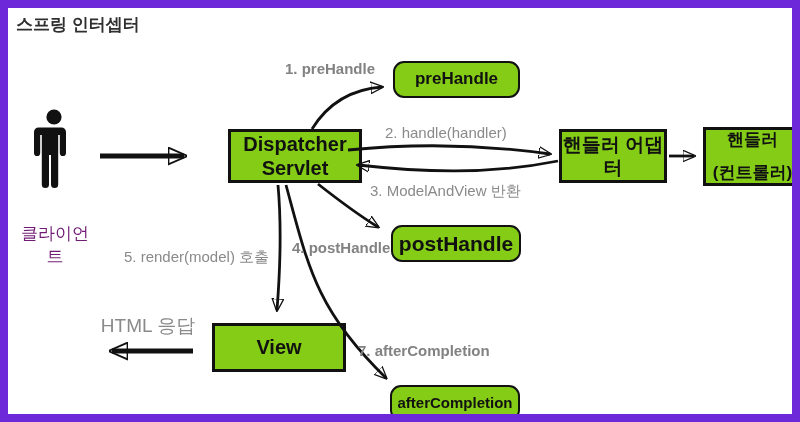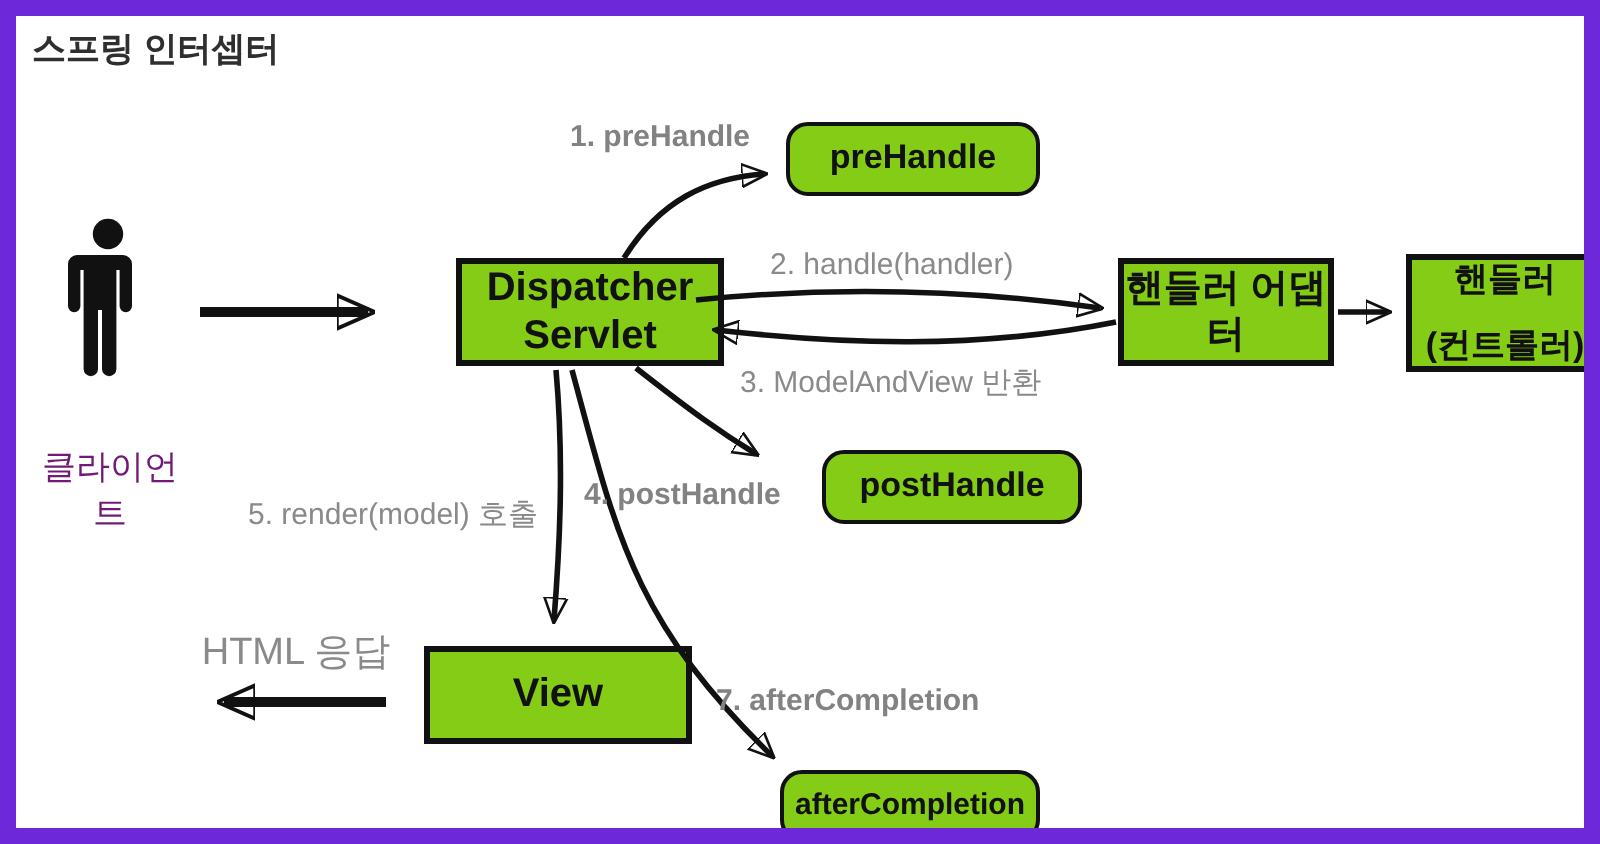--- a/index.html
+++ b/index.html
@@ -25,21 +25,21 @@
     display:flex; flex-direction:column;
     align-items:center; justify-content:center;
     text-align:center; line-height:1.22;
     z-index:1;
   }
   .box.rounded { border-radius:11px; border-width:2.5px; }
   #box-dispatcher { left:204px; top:121px; width:134px; height:54px; font-size:20px;margin-left:16px; }
   #box-prehandle  { left:385px; top:53px;  width:127px; height:37px; font-size:17px; }
   #box-adapter    { left:551px; top:121px; width:108px; height:54px; font-size:19px; }
   #box-handler    { left:695px; top:119px; width:99px;  height:59px; font-size:17px;gap:12px; }
-  #box-posthandle { left:403px; top:217px; width:130px; height:37px; font-size:17px; }
+  #box-posthandle { left:383px; top:217px; width:130px; height:37px; font-size:21px; }
   #box-view       { left:204px; top:315px; width:134px; height:49px; font-size:20px; }
   #box-aftercompletion { left:382px; top:377px; width:130px; height:36px; font-size:15px; }
   .glabel {
     position:absolute; color:#8a8a8a; font-size:15px;
     white-space:nowrap; z-index:3;
   }
   .glabel.bold { font-weight:bold; color:#828282; }
   .glabel.big { font-size:19px; }
   #lbl-step1 { left:277px; top:52px; }
   #lbl-step2 { left:377px; top:116px; }

